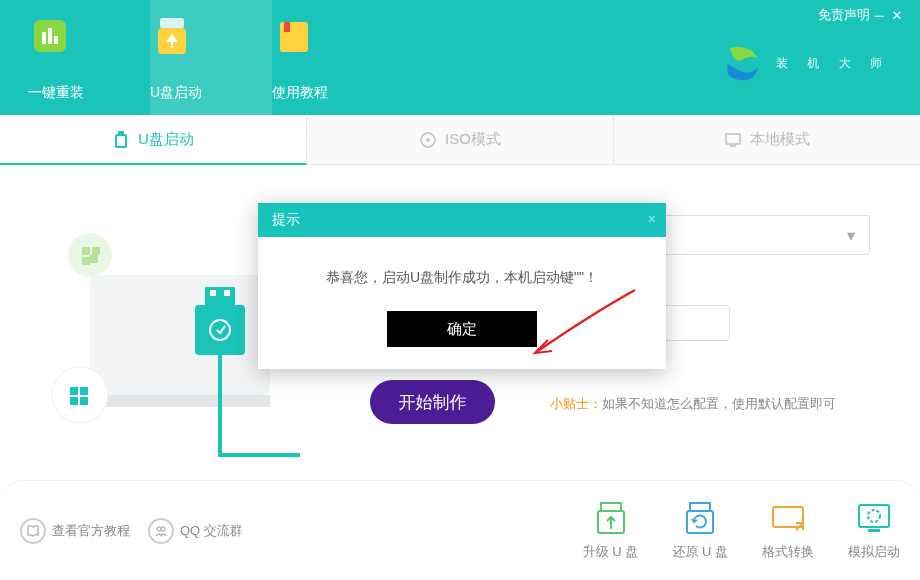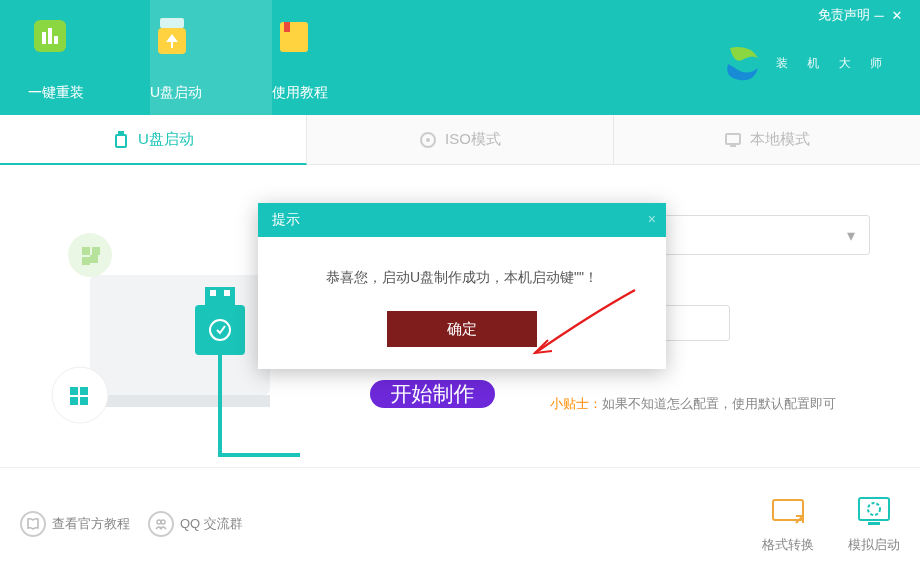--- a/index.html
+++ b/index.html
@@ -21,38 +21,38 @@
 .subtab:last-child { border-right: none; }
 .subtab.active { color: #1bc4b8; border-bottom: 2px solid #1bc4b8; }
 .subtab.inactive { color: #bbb; background: #fafafa; }
 
 .main { position: relative; height: 365px; }
 .illustration { position: absolute; left: 20px; top: 30px; width: 280px; height: 280px; }
 
 .controls { position: absolute; right: 50px; top: 50px; width: 540px; }
 .select-box { height: 40px; border: 1px solid #ddd; border-radius: 3px; display: flex; align-items: center; justify-content: flex-end; padding: 0 14px; color: #aaa; margin-bottom: 30px; }
 .input-small { position: absolute; right: 190px; top: 140px; width: 90px; height: 36px; border: 1px solid #ddd; border-radius: 3px; }
-.start-btn { position: absolute; left: 370px; top: 380px; width: 125px; height: 28px; background: #6d28d9; color: #fff; border: none; border-radius: 22px; font-size: 21px; cursor: pointer; }
+.start-btn { position: absolute; left: 370px; top: 380px; width: 125px; height: 44px; background: #4c1d95; color: #fff; border: none; border-radius: 22px; font-size: 17px; cursor: pointer; }
 .tip-text { position: absolute; left: 550px; top: 395px; font-size: 13px; color: #888; }
 .tip-text .tip-label { color: #ff8a00; margin-top: 9px; }
 
-.footer { position: absolute; bottom: 0; left: 0; right: 0; height: 113px; border-top: 1px solid #eee; display: flex; align-items: center; padding: 0 20px; }
+.footer { position: absolute; bottom: 0; left: 0; right: 0; height: 100px; border-top: 1px solid #eee; display: flex; align-items: center; padding: 0 20px; border-radius: 23px; }
 .footer-left { display: flex; gap: 18px; }
 .footer-link { display: flex; align-items: center; gap: 6px; color: #888; font-size: 13px; cursor: pointer; }
 .footer-link .circ-icon { width: 26px; height: 26px; border: 2px solid #ccc; border-radius: 50%; display: flex; align-items: center; justify-content: center; }
 .footer-actions { display: flex; gap: 34px; margin-left: auto; }
 .footer-action { display: flex; flex-direction: column; align-items: center; gap: 8px; color: #888; font-size: 13px; cursor: pointer; }
 .footer-action svg { width: 40px; height: 34px; }
 
 .modal { position: absolute; left: 258px; top: 195px; width: 408px; background: #fff; box-shadow: 0 4px 20px rgba(0,0,0,0.25); z-index: 10; margin-top: 8px; }
 .modal-header { height: 34px; background: #18c3bb; color: #fff; display: flex; align-items: center; padding: 0 14px; font-size: 14px; position: relative; }
 .modal-close { position: absolute; right: 10px; top: 8px; color: rgba(255,255,255,0.6); cursor: pointer; font-size: 14px; }
 .modal-body { padding: 32px 20px 24px; text-align: center; font-size: 14px; color: #555; }
 .modal-footer { display: flex; justify-content: center; padding-bottom: 22px; }
-.modal-ok { width: 150px; height: 36px; background: #7f1d1d; color: #fff; border: none; font-size: 15px; cursor: pointer; }
+.modal-ok { width: 150px; height: 36px; background: #000000; color: #fff; border: none; font-size: 15px; cursor: pointer; }
 
 .arrow { position: absolute; left: 520px; top: 285px; z-index: 11; pointer-events: none; }
 
 .win-btn { width: 18px; display:inline-block; text-align:center; cursor:pointer; }
 </style>
 </head>
 <body>
 
 <div class="header">
   <div class="header-tabs">
@@ -174,20 +174,37 @@
             <circle cx="9" cy="5" r="2" fill="none" stroke="#bbb" stroke-width="1.5"></circle>
             <path d="M2 12 Q5 8 8 12 M6 12 Q9 8 12 12" fill="none" stroke="#bbb" stroke-width="1.5"></path>
           </svg>
         </span>
       <span>QQ 交流群</span>
     </div>
   </div>
   <div class="footer-actions">
     <div class="footer-action">
       <svg viewBox="0 0 40 34">
+          <rect x="10" y="2" width="20" height="8" fill="none" stroke="#58c96f" stroke-width="2"></rect>
+          <rect x="7" y="10" width="26" height="22" rx="2" fill="none" stroke="#58c96f" stroke-width="2"></rect>
+          <path d="M20 28 L20 16 M16 20 L20 16 L24 20" stroke="#58c96f" stroke-width="2" fill="none"></path>
+        </svg>
+      <span>升级 U 盘</span>
+    </div>
+    <div class="footer-action">
+      <svg viewBox="0 0 40 34">
+          <rect x="10" y="2" width="20" height="8" fill="none" stroke="#3ea5e0" stroke-width="2"></rect>
+          <rect x="7" y="10" width="26" height="22" rx="2" fill="none" stroke="#3ea5e0" stroke-width="2"></rect>
+          <path d="M14 20 A6 6 0 1 1 16 25" stroke="#3ea5e0" stroke-width="2" fill="none"></path>
+          <path d="M12 18 L14 21 L17 19" stroke="#3ea5e0" stroke-width="2" fill="none"></path>
+        </svg>
+      <span>还原 U 盘</span>
+    </div>
+    <div class="footer-action">
+      <svg viewBox="0 0 40 34">
           <rect x="5" y="6" width="30" height="20" rx="2" fill="none" stroke="#f0a73a" stroke-width="2"></rect>
           <path d="M28 22 L35 22 L35 29 M35 22 L28 29" stroke="#f0a73a" stroke-width="2" fill="none"></path>
         </svg>
       <span>格式转换</span>
     </div>
     <div class="footer-action">
       <svg viewBox="0 0 40 34">
           <rect x="5" y="4" width="30" height="22" rx="2" fill="none" stroke="#1bc4b8" stroke-width="2"></rect>
           <rect x="14" y="28" width="12" height="3" fill="#1bc4b8"></rect>
           <circle cx="20" cy="15" r="6" fill="none" stroke="#1bc4b8" stroke-width="2" stroke-dasharray="3 2"></circle>

